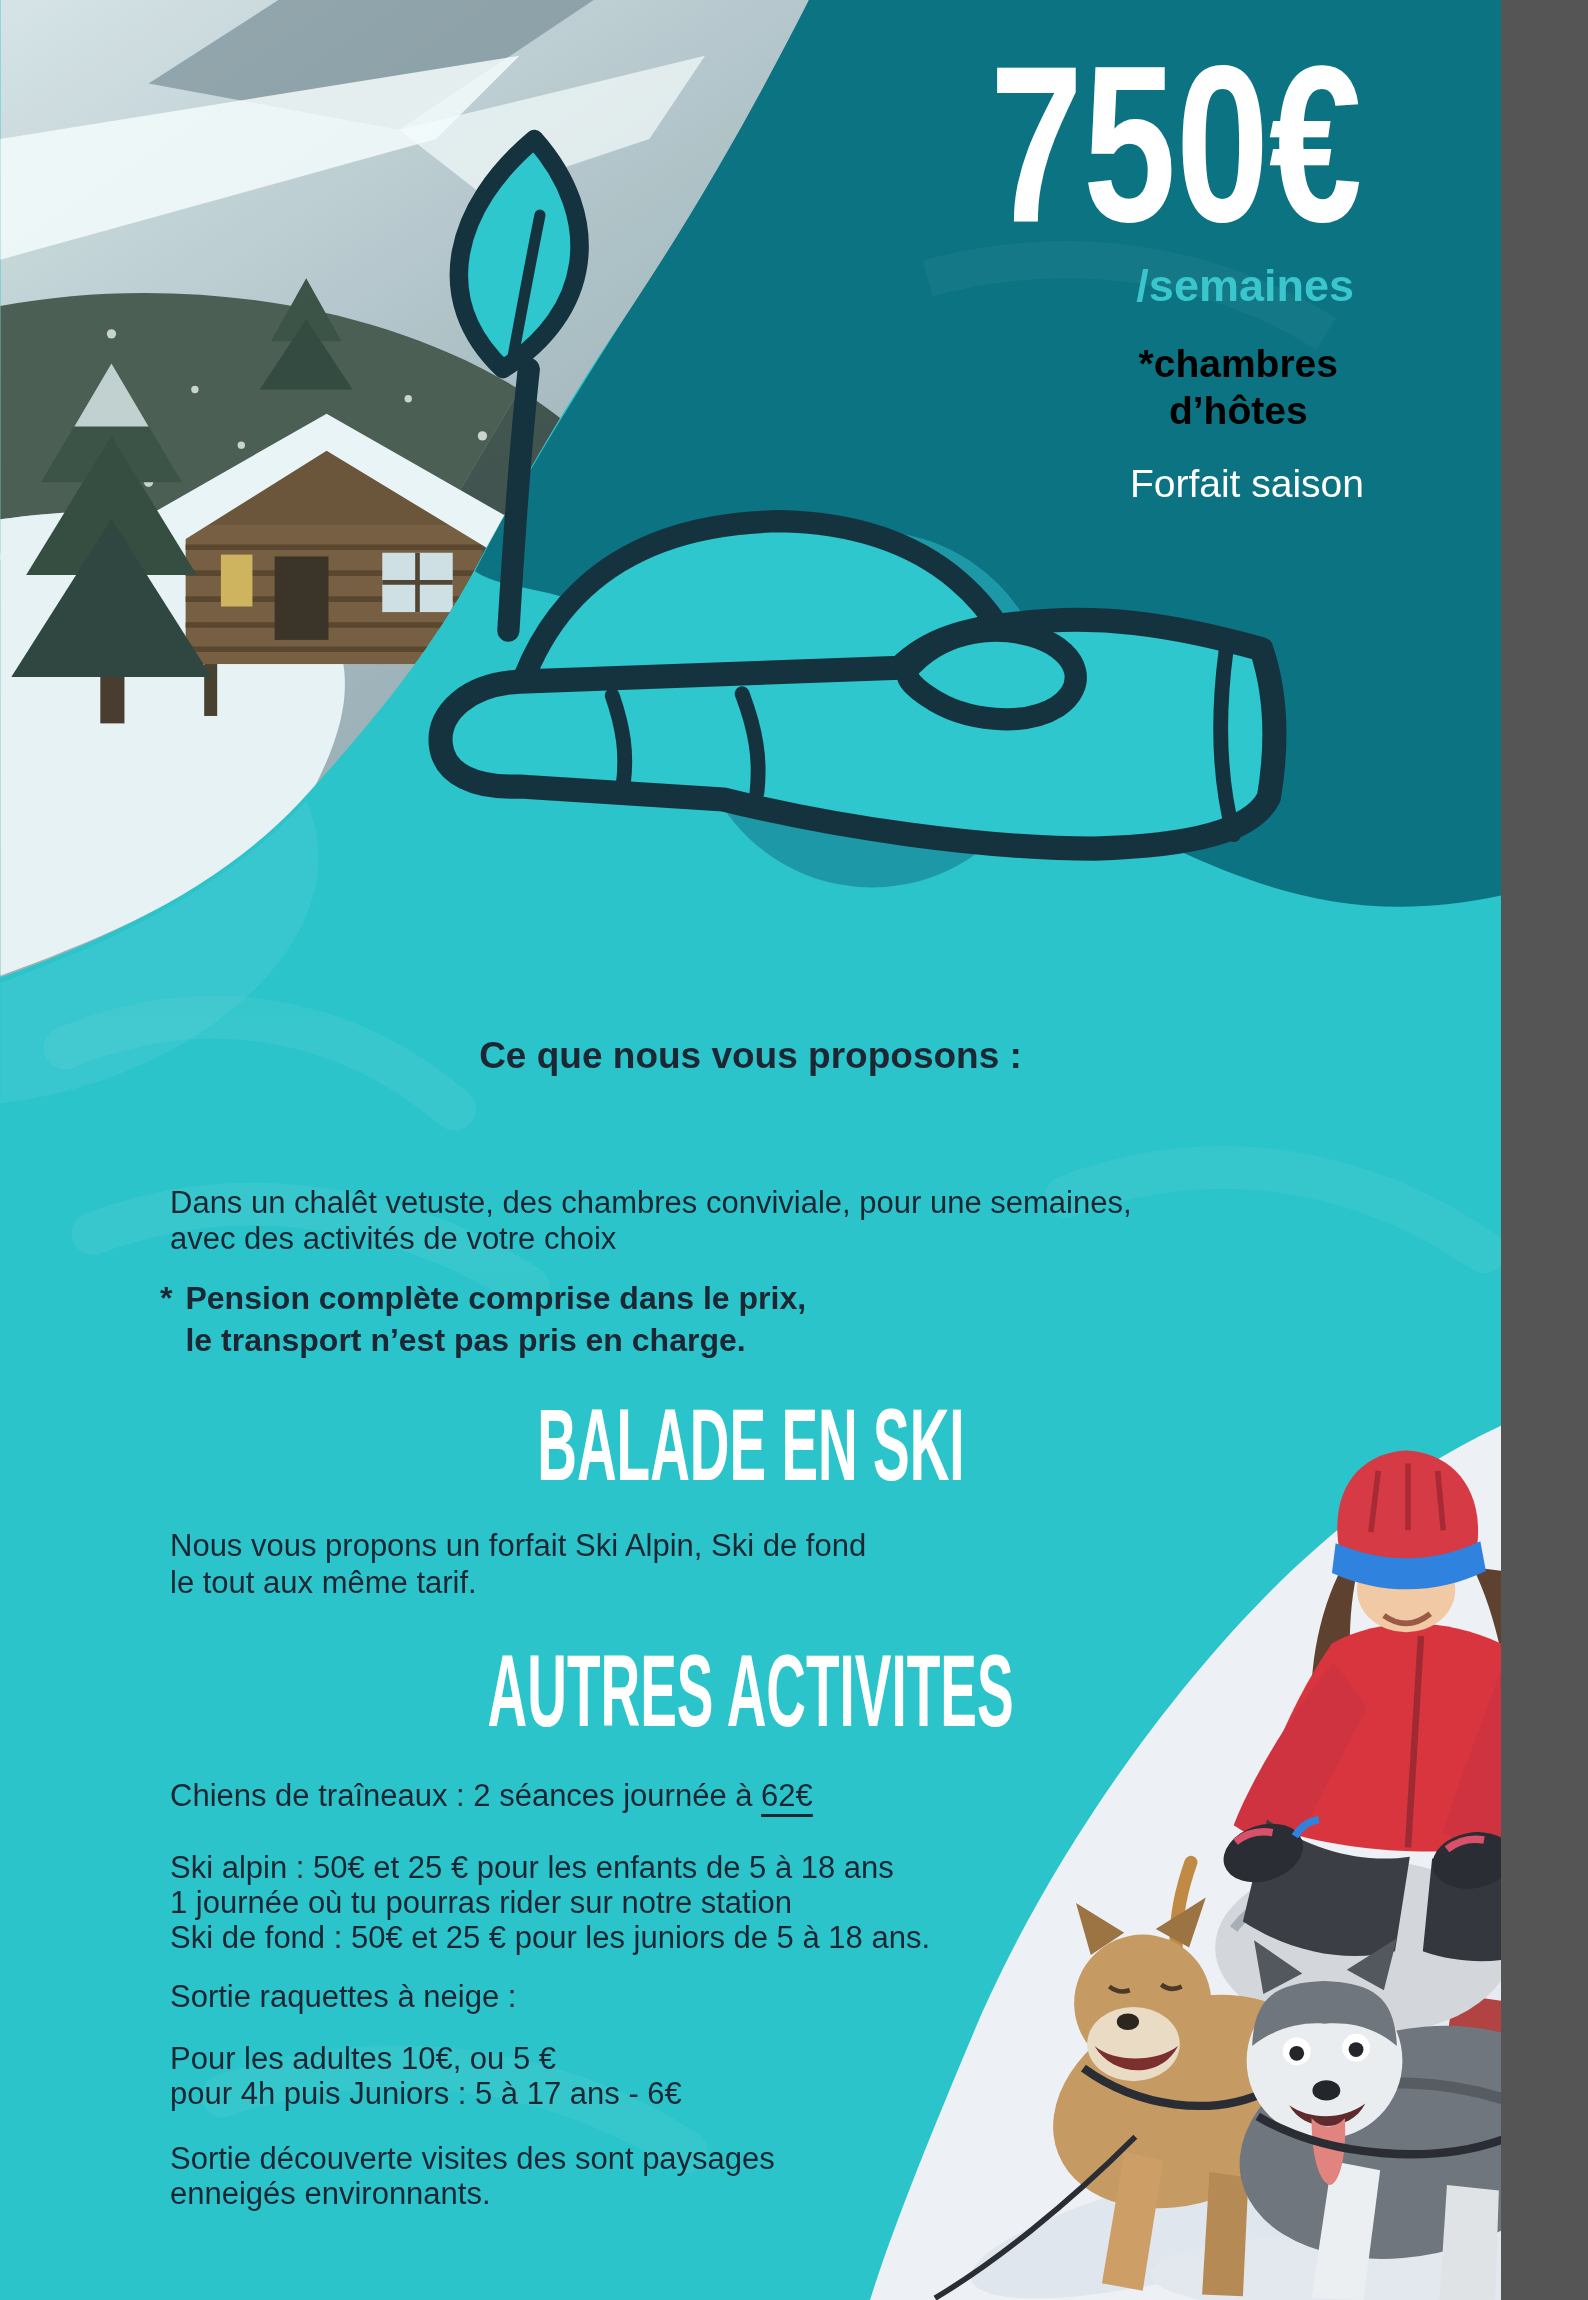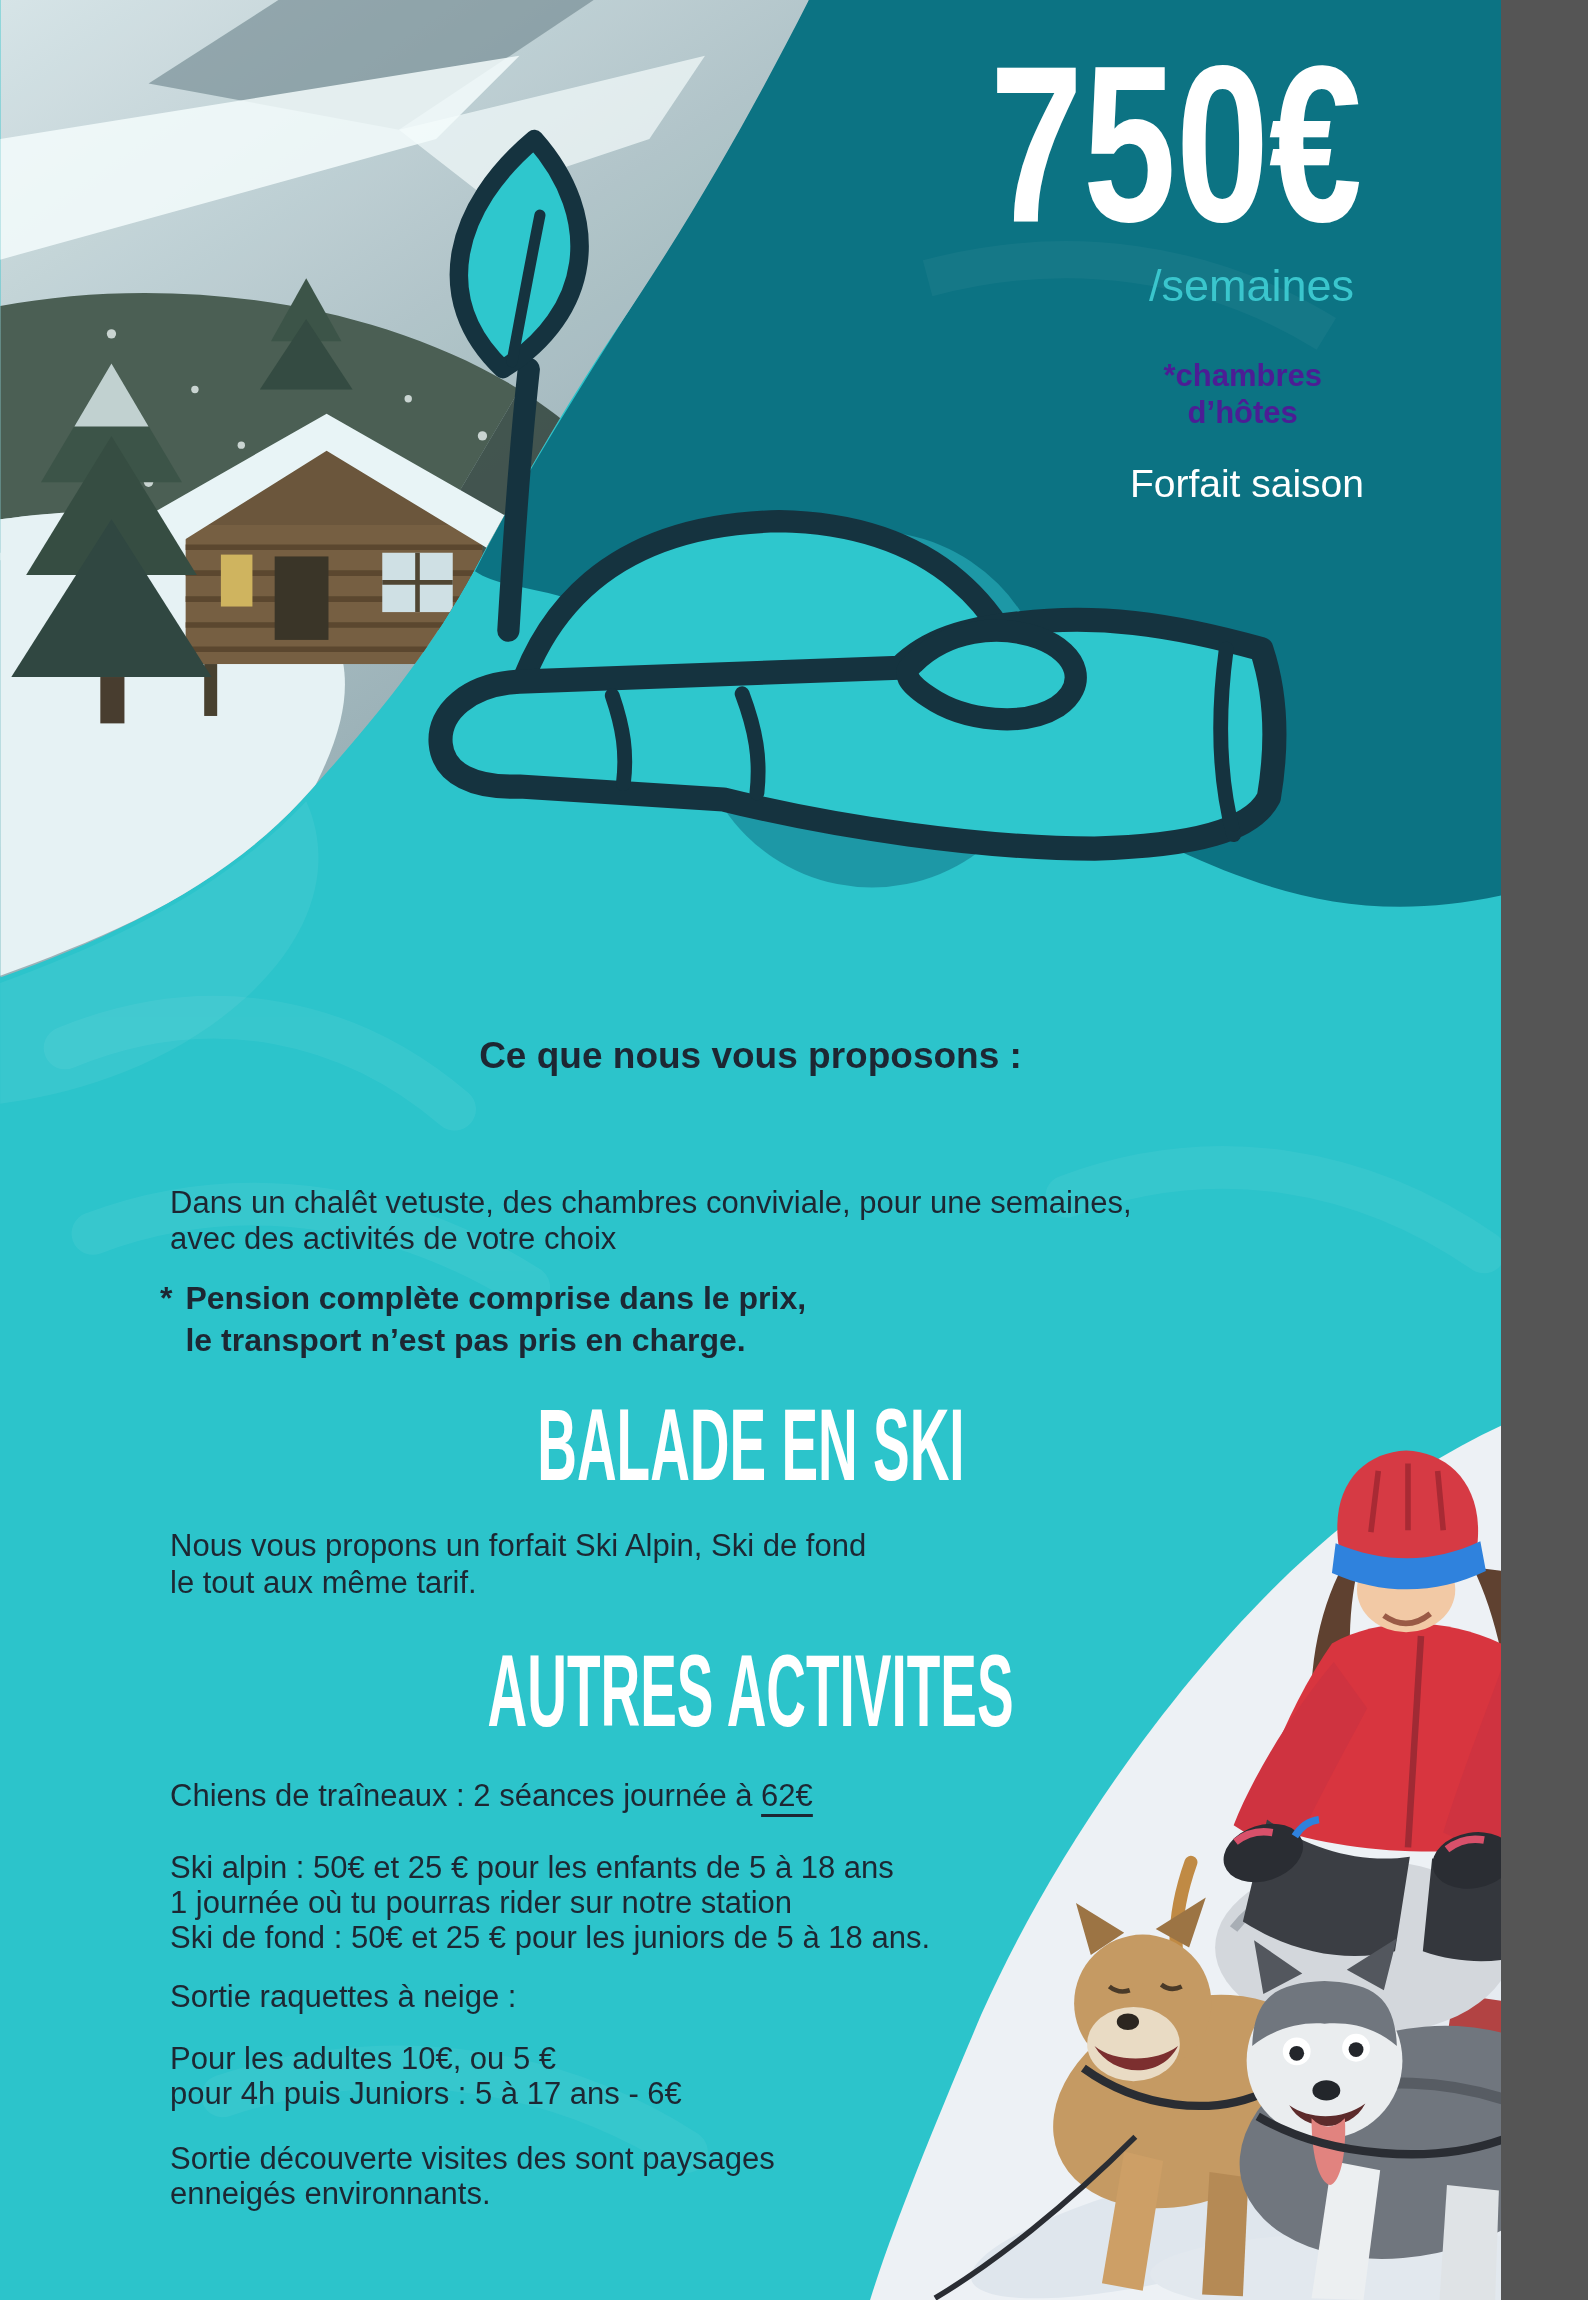--- a/index.html
+++ b/index.html
@@ -32,22 +32,22 @@
   .note{position:absolute;left:160px;top:1278px;display:flex;gap:13px;font-size:32px;font-weight:bold;line-height:1.3;color:#1d2733;}
   .balade-text{top:1527px;}
   .chiens{top:1777px;}
   .u{text-decoration:underline;text-underline-offset:8.3px;text-decoration-thickness:2.8px;}
   .ski{top:1850px;line-height:1.13;}
   .raquettes{top:1978px;}
   .adultes{top:2041px;line-height:1.13;}
   .decouverte{top:2141px;line-height:1.13;}
 
   .price{position:absolute;top:32px;right:139px;margin:0;font-size:223px;line-height:1;color:#ffffff;text-align:right;}
-  .per{position:absolute;top:260px;right:147px;margin:0;font-size:45px;font-weight:normal;color:#3ac6cd;}
-  .rooms{position:absolute;top:341px;right:163px;margin:16px;text-align:center;font-size:31px;font-weight:bold;line-height:1.2;color:#4c1d95;}
+  .per{position:absolute;top:260px;right:147px;margin:0;font-size:45px;font-weight:bold;color:#3ac6cd;}
+  .rooms{position:absolute;top:341px;right:163px;margin:0;text-align:center;font-size:39px;font-weight:bold;line-height:1.2;color:#000000;}
   .season{position:absolute;top:462px;right:137px;margin:0;font-size:39px;color:#ffffff;}
 </style>
 </head>
 <body>
 
 <div class="poster">
 
   <svg class="bg" viewBox="0 0 1713 2480" aria-hidden="true">
     <defs>
       <linearGradient id="gMnt" x1="0" y1="0" x2="0.55" y2="1">

